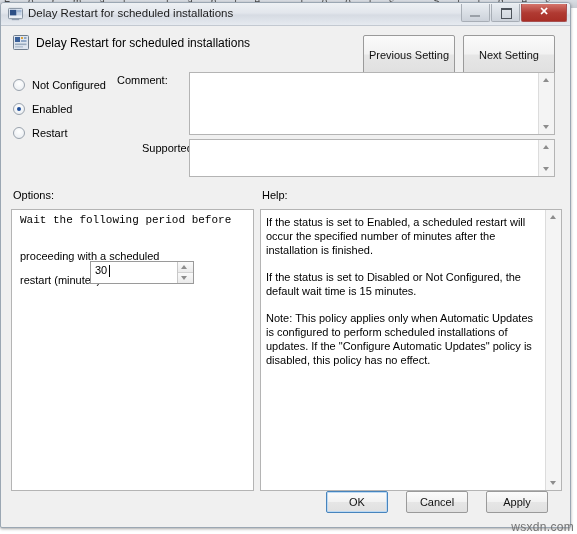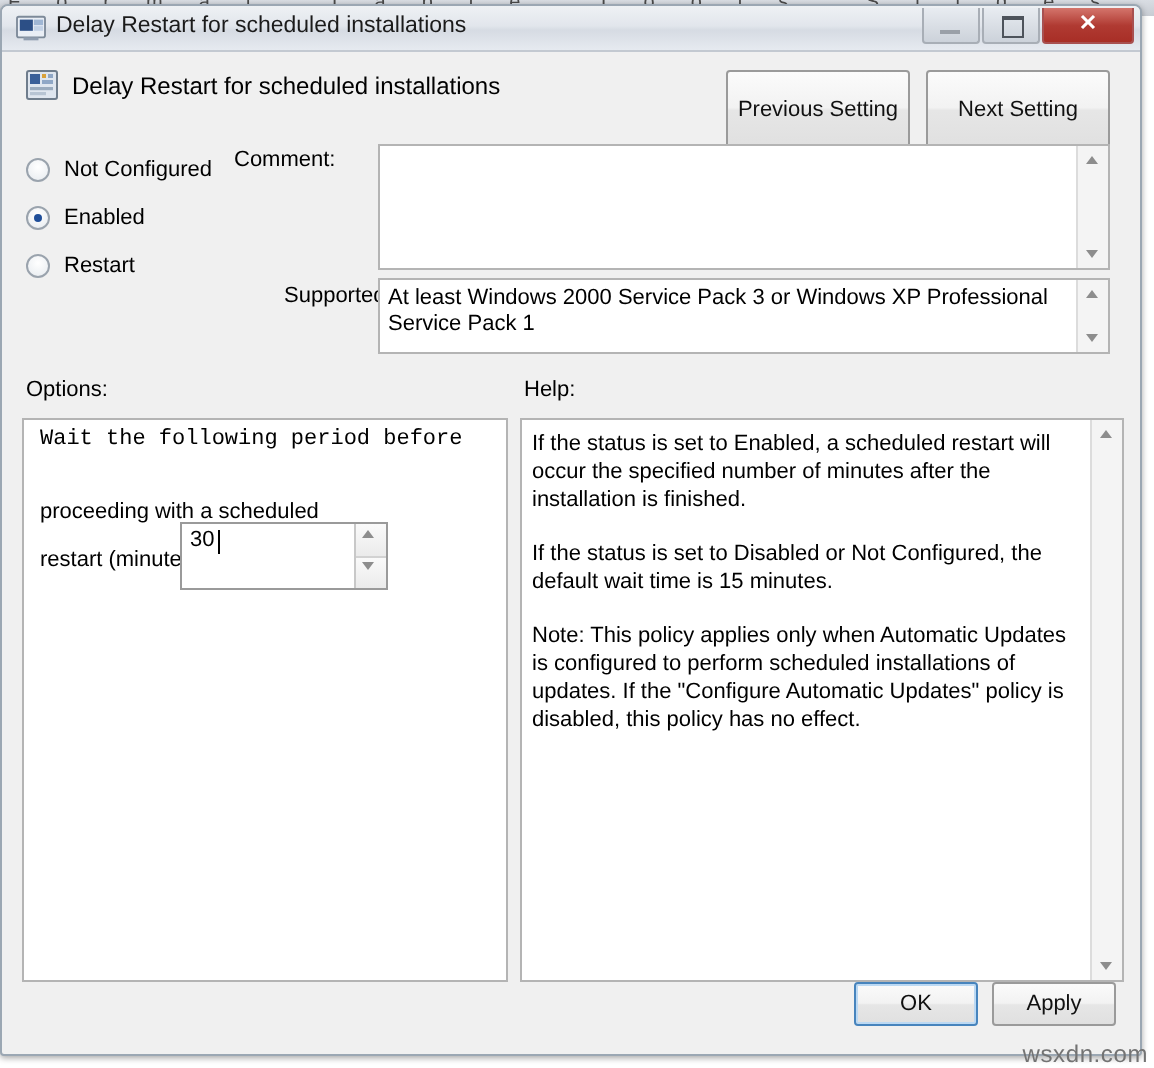--- a/index.html
+++ b/index.html
@@ -263,21 +263,21 @@
     color: #000;
     white-space: nowrap;
   }
   .opt-line1 { top: 4px; font-family: Liberation Mono, monospace; }
   .opt-line2 { top: 40px; }
   .opt-line3 { top: 64px; }
 
   .spin-wrap {
     position: absolute;
     left: 89px; top: 258px;
-    width: 104px; height: 34px;
+    width: 104px; height: 23px;
     border: 1px solid #9a9a9a;
     background: #ffffff;
     box-sizing: border-box;
   }
   .spin-value {
     position: absolute;
     left: 4px; top: 2px;
     font-size: 11px;
     color: #000;
   }
@@ -309,23 +309,23 @@
     right: 20px;
     font-size: 11px;
     line-height: 14px;
     color: #000;
   }
   .help-body p { margin: 0 0 13px 0; }
 
   
   .footer-buttons {
     position: absolute;
-    right: 12px; bottom: 14px;
+    right: 22px; bottom: 14px;
     display: flex;
-    gap: 7px;
+    gap: 18px;
   }
   .btn.action { width: 62px; height: 22px; }
   .btn.default {
     border: 1px solid #4784bd;
     box-shadow: 0 0 0 1px #bcd9f3 inset;
   }
 
   .watermark {
     position: absolute;
     right: 3px; bottom: 0px;
@@ -405,21 +405,20 @@
           <span class="tri up"></span>
         </div>
       <div class="arrow down">
           <span class="tri down"></span>
         </div>
     </div>
   </div>
 
   <div class="fld-label lbl-supported">Supported on:</div>
   <div class="textbox supported-box">
-    <span>At least Windows 2000 Service Pack 3 or Windows XP Professional Service Pack 1</span>
     <div class="vscroll">
       <div class="arrow up">
           <span class="tri up"></span>
         </div>
       <div class="arrow down">
           <span class="tri down"></span>
         </div>
     </div>
   </div>
 
@@ -456,17 +455,18 @@
           <span class="tri up"></span>
         </div>
       <div class="arrow down">
           <span class="tri down"></span>
         </div>
     </div>
   </div>
 
   <div class="footer-buttons">
     <button class="btn action default">OK</button>
+    <button class="btn action">Cancel</button>
     <button class="btn action">Apply</button>
   </div>
 </div>
 
 <div class="watermark">wsxdn.com</div>
 
 </body></html>

